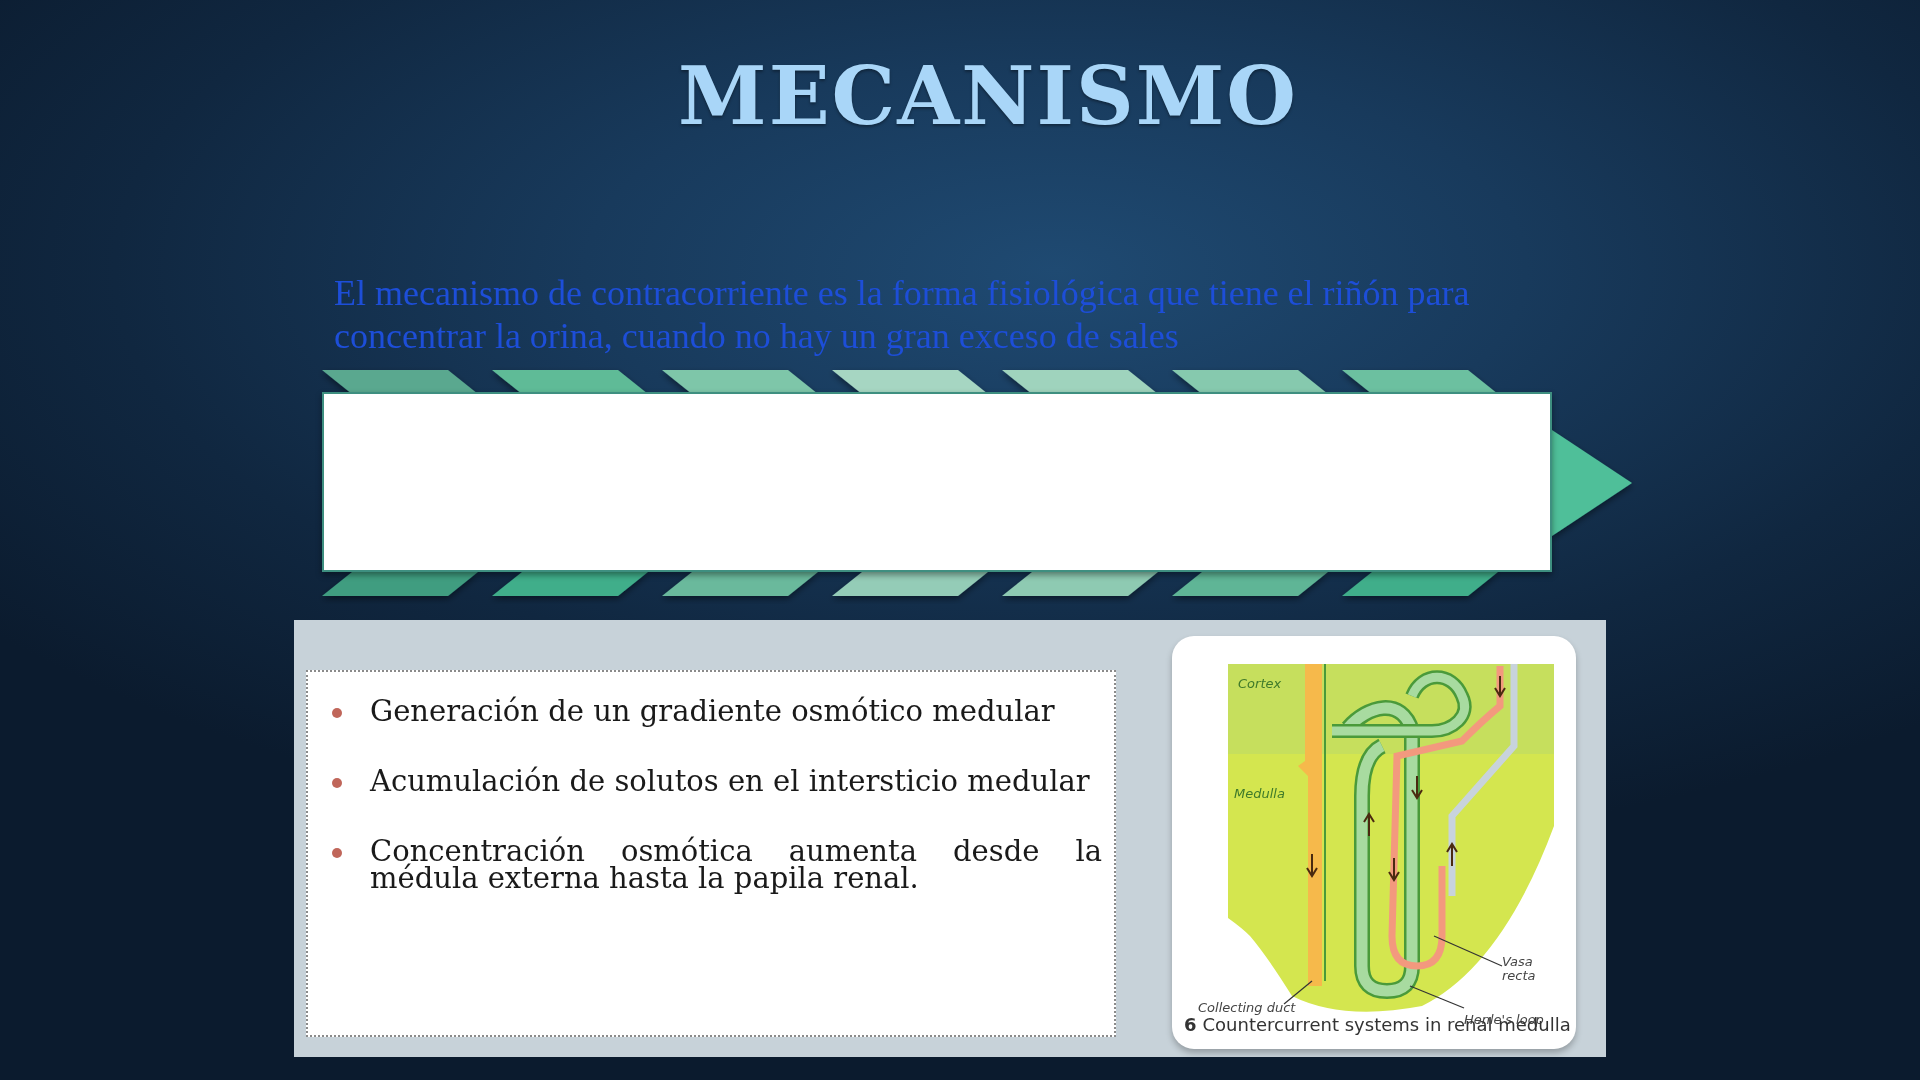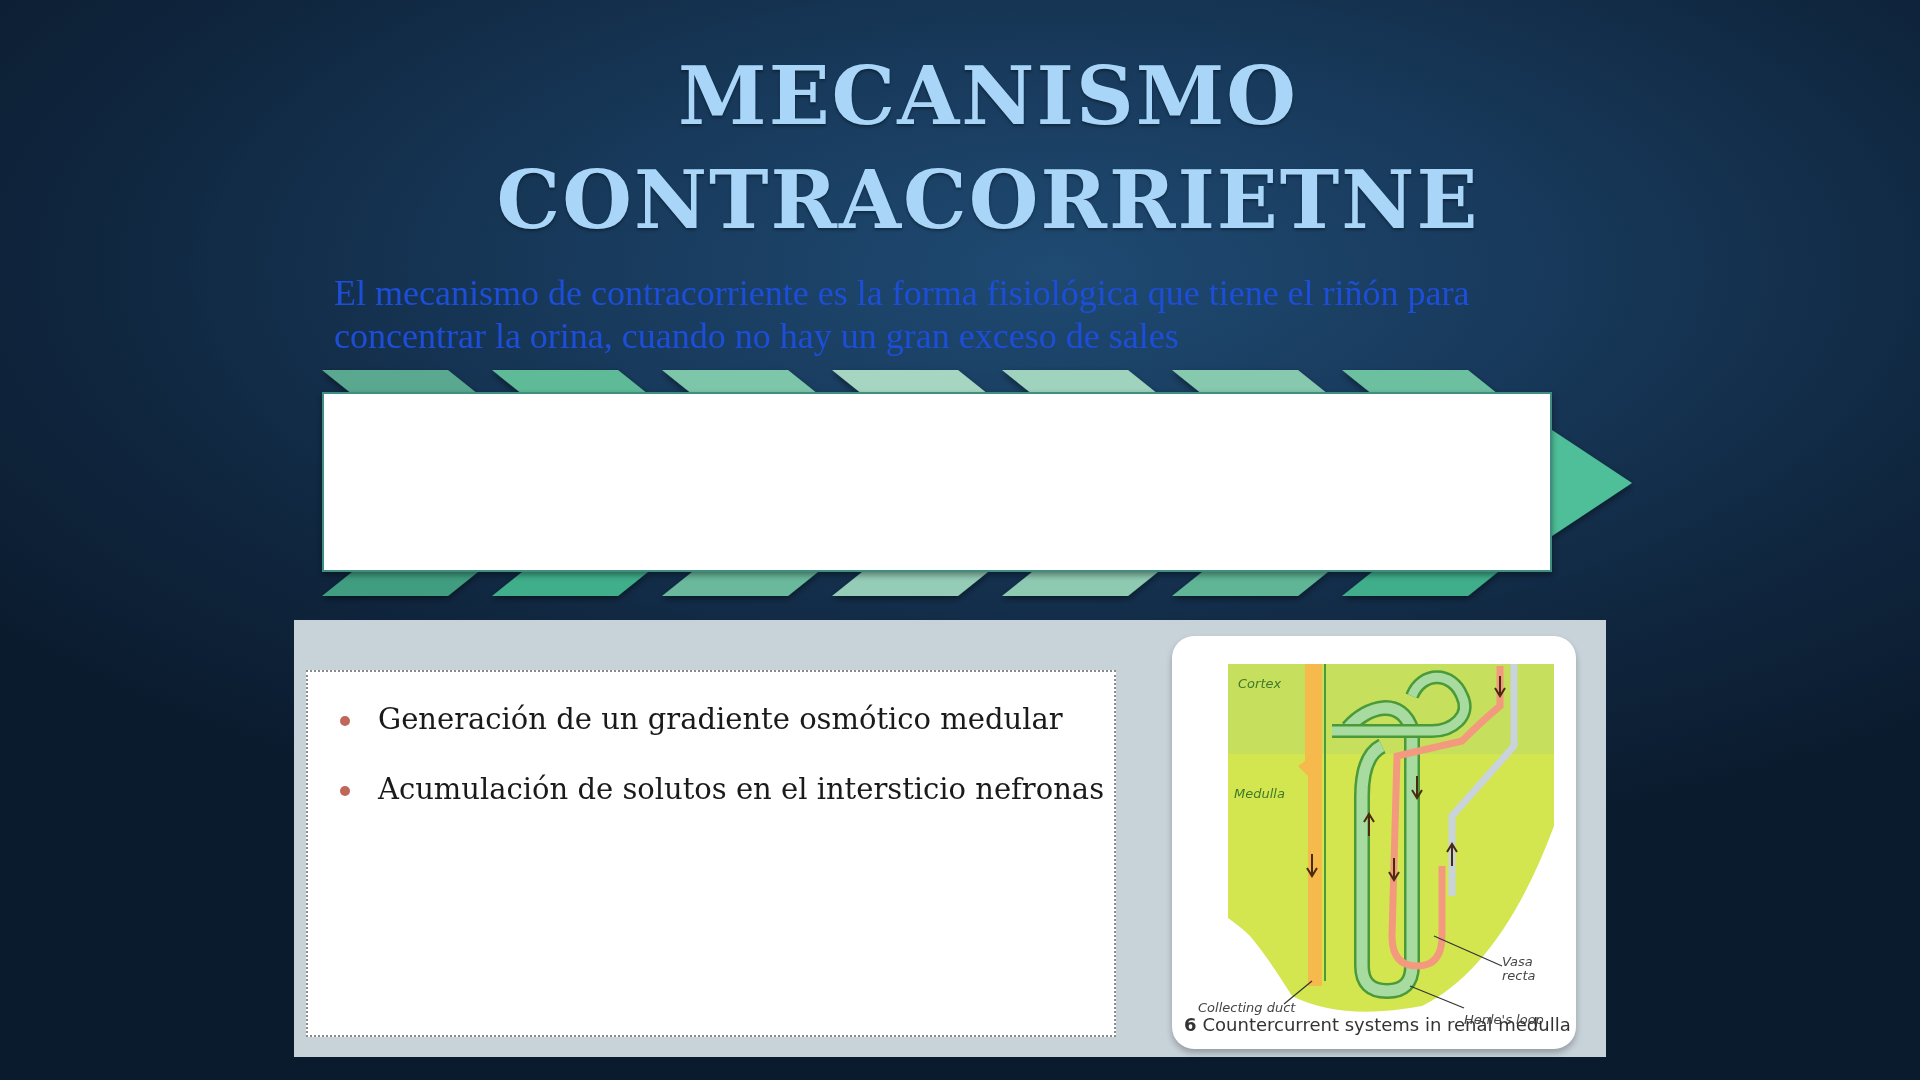--- a/index.html
+++ b/index.html
@@ -30,21 +30,21 @@
       box-shadow: 0 3px 6px rgba(0,0,0,0.4);
     }
     .panel {
       position: absolute; left: 294px; top: 620px; width: 1312px; height: 437px;
       background: #c7d2d9;
     }
     .textbox {
       position: absolute; left: 12px; top: 50px; width: 810px; height: 367px;
       background: #fff; border: 2px dotted #8a8a8a; box-sizing: border-box;
     }
-    .bullets { list-style: none; margin: 8px; padding: 0; position: absolute; left: 18px; top: 26px; width: 776px; }
+    .bullets { list-style: none; margin: 0; padding: 0; position: absolute; left: 18px; top: 26px; width: 776px; }
     .bullets li {
       position: relative; padding-left: 44px; color: #1a1a1a;
       font-family: "DejaVu Serif", serif; font-size: 29px; line-height: 27px;
       text-align: justify; margin-bottom: 43px;
     }
     .bullets li:last-child { margin-bottom: 0; }
     .bullets li .dot {
       position: absolute; left: 6px; top: 10px; width: 10px; height: 10px;
       border-radius: 50%; background: #c0665a;
     }
@@ -59,21 +59,20 @@
       font-family: "DejaVu Sans", sans-serif; font-size: 18px; color: #333;
     }
     .caption b { margin-right: 6px; }
     .lbl { font-family: "DejaVu Sans", sans-serif; font-style: italic; }
   </style>
 </head>
 <body>
 
 <div class="title">
   <span>MECANISMO</span>
-  <span>CONTRACORRIETNE</span>
 </div>
 
 <div class="intro">El mecanismo de contracorriente es la forma fisiológica que tiene el riñón para concentrar la orina, cuando no hay un gran exceso de sales</div>
 
 <div class="process">
   <svg width="1920" height="620">
     <defs>
       <filter id="sh" x="-10%" y="-10%" width="120%" height="140%">
         <feDropShadow dx="0" dy="3" stdDeviation="3" flood-color="#000" flood-opacity="0.45"></feDropShadow>
       </filter>
@@ -101,21 +100,22 @@
 
     <polygon points="1552,430 1632,483 1552,536" fill="#4fbf99" filter="url(#sh)"></polygon>
   </svg>
   <div class="white-box"></div>
 </div>
 
 <div class="panel">
   <div class="textbox">
     <ul class="bullets">
       <li><span class="dot"></span><span>Generación de un gradiente osmótico medular</span></li>
-      <li><span class="dot"></span><span>Acumulación de  solutos en el intersticio nefronas</span></li>
+      <li><span class="dot"></span><span>Acumulación de  solutos en el intersticio medular</span></li>
+      <li><span class="dot"></span><span>Concentración osmótica aumenta desde la médula externa hasta la papila renal.</span></li>
     </ul>
   </div>
 
   <div class="figure">
     <svg width="404" height="413">
 
       <path d="M56,28 L382,28 L382,190 Q330,330 250,370 Q170,385 120,360 Q95,320 78,300 Q70,292 56,282 Z" fill="#d4e64f"></path>
       <rect x="56" y="28" width="326" height="90" fill="#b9d86a" opacity="0.55"></rect>
 
       <path d="M133,28 L150,28 L150,350 L136,350 L136,140 L126,130 L133,125 Z" fill="#f6b94b"></path>

